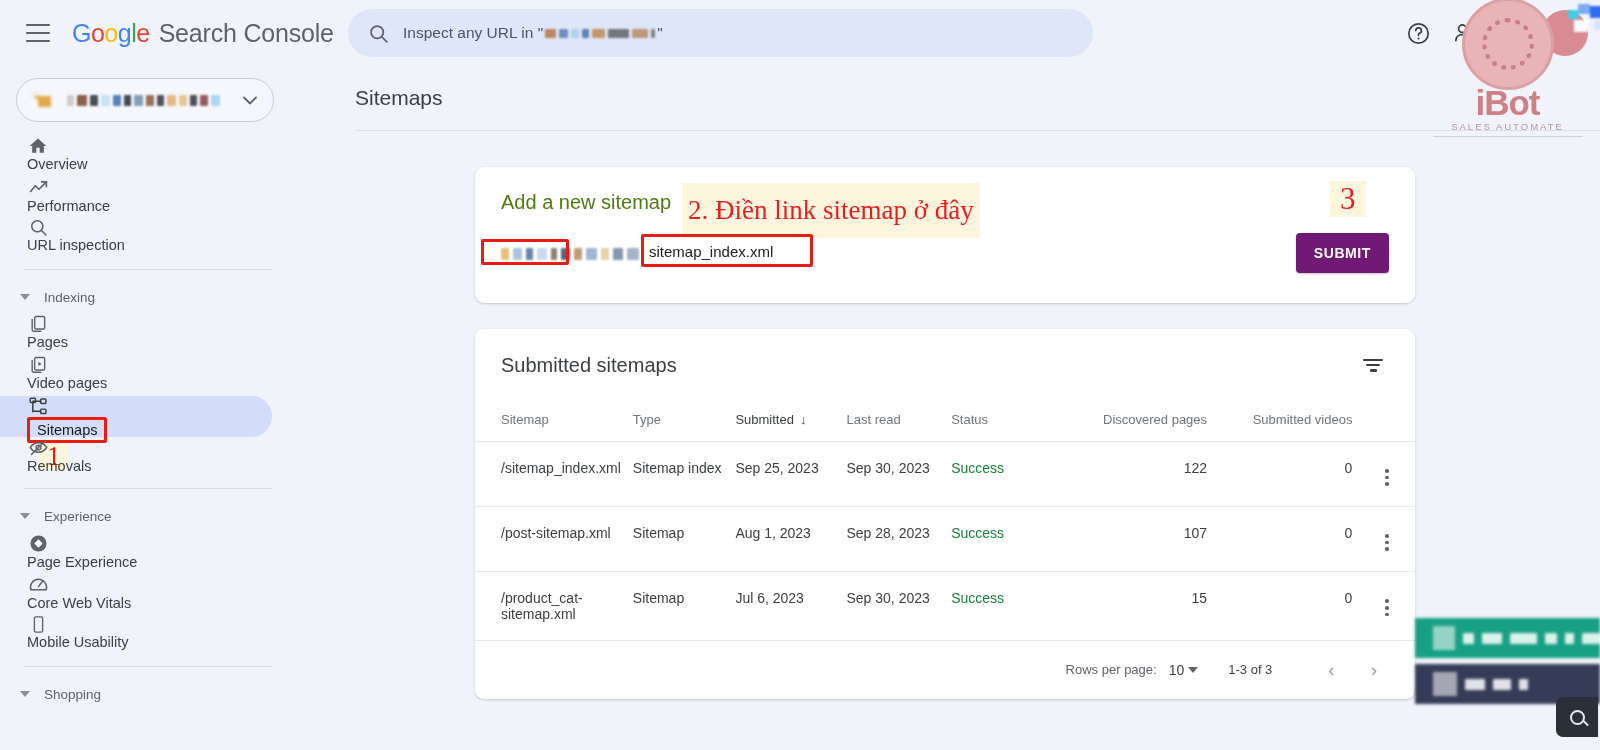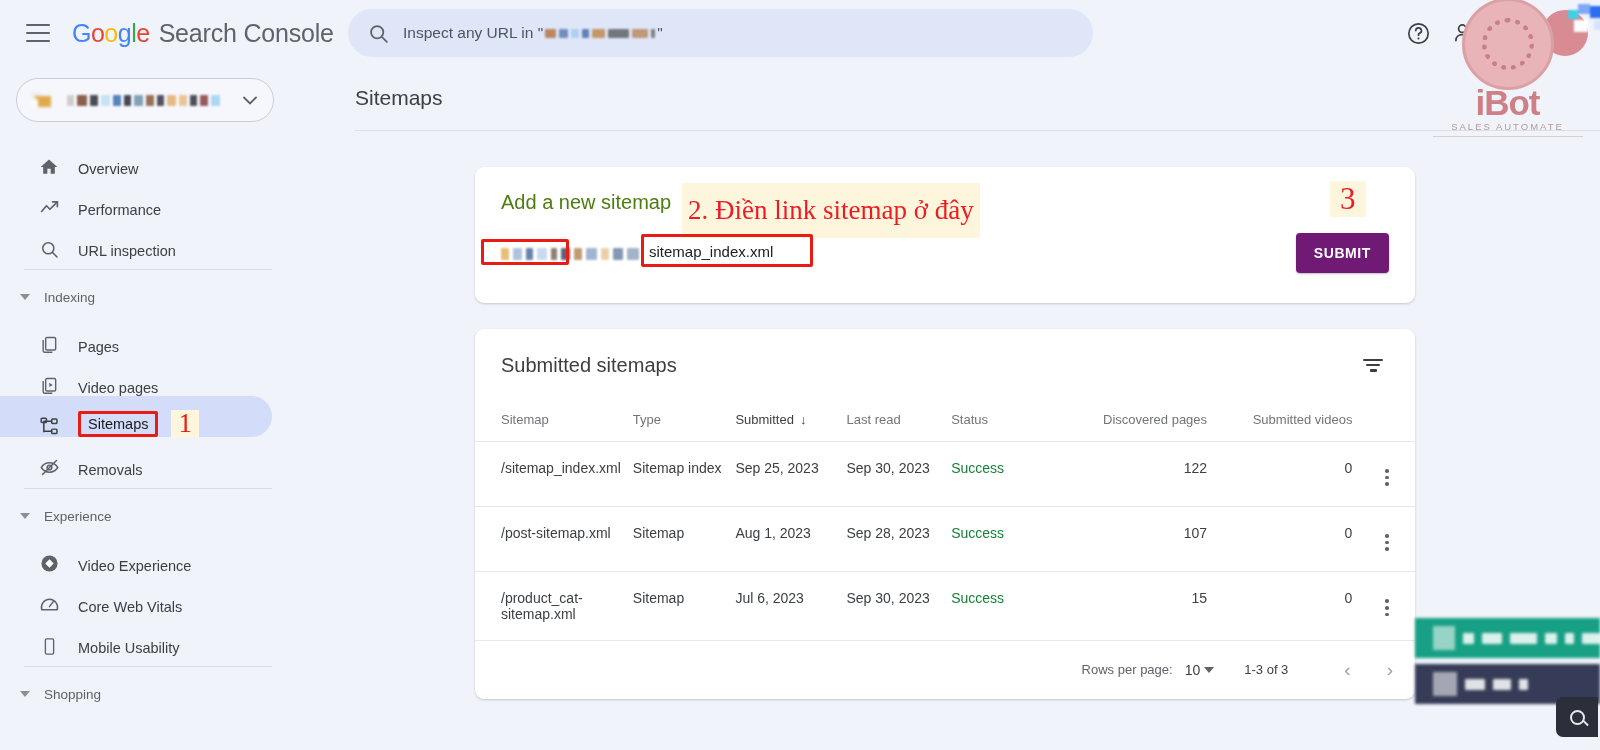--- a/index.html
+++ b/index.html
@@ -84,23 +84,23 @@
     margin: 12px 0 0 16px; width: 258px; height: 44px;
     border: 1px solid #c9ced6; border-radius: 23px;
     display: flex; align-items: center; cursor: pointer; background: #f5f7fc;
   }
   .prop-fav { width: 26px; height: 20px; margin-left: 14px; filter: blur(1.6px); }
   .prop-text { flex: 1; margin-left: 10px; display: flex; align-items: center; gap: 3px; }
   .prop-caret { margin-right: 16px; }
 
   .nav { margin-top: 14px; }
   .nav-item {
-    height: 41px; display: flex; align-items: flex-end; cursor: pointer;
-    padding-left: 38px; border-radius: 0 21px 21px 0; margin-right: 28px;
-    color: #3c4043; font-size: 14.5px; position: relative;
+    height: 41px; display: flex; align-items: flex-start; cursor: pointer;
+    padding-left: 27px; border-radius: 0 21px 21px 0; margin-right: 28px;
+    color: #3c4043; font-size: 14.5px; position: relative; flex-direction: column;
   }
   .nav-item .ico { width: 22px; display: flex; justify-content: center; margin-right: 18px; flex-shrink: 0; }
   .nav-item.active { background: #d3dcf8; }
   .nav-item.active .lbl { color: #1a1a1a; }
   .divider { height: 1px; background: #dadce0; margin: 10px 28px 10px 24px; }
   .group {
     display: flex; align-items: center; height: 34px; padding-left: 20px;
     color: #5f6368; font-size: 13.5px; cursor: pointer;
   }
   .group .tri {
@@ -179,21 +179,21 @@
   .col-pages { width: 160px; text-align: right; }
   .col-videos { width: 150px; text-align: right; }
   .col-menu { width: 60px; text-align: center; }
   .status-ok { color: #188038; }
   .kebab { display: inline-flex; flex-direction: column; gap: 3px; cursor: pointer; padding: 2px 8px; }
   .kebab i { width: 3.6px; height: 3.6px; border-radius: 50%; background: #5f6368; display: block; }
   .sortarrow { margin-left: 6px; font-size: 13px; }
 
   .pager {
     display: flex; align-items: center; justify-content: flex-end; gap: 0;
-    border-top: 1px solid #e6e8eb; padding: 18px 4px; font-size: 13px; color: #5f6368;
+    border-top: 1px solid #e6e8eb; padding: 18px 20px; font-size: 13px; color: #5f6368;
   }
   .pager .rpp { margin-right: 12px; }
   .pager .rppval { color: #3c4043; font-size: 14px; margin-right: 4px; }
   .pager .caret-dn {
     width: 0; height: 0; border-left: 5px solid transparent; border-right: 5px solid transparent;
     border-top: 6px solid #5f6368; margin-right: 30px; cursor: pointer;
   }
   .pager .range { margin-right: 38px; color: #3c4043; }
   .pager .arrow { padding: 0 18px; cursor: pointer; color: #9aa0a6; font-size: 19px; }
 
@@ -419,21 +419,21 @@
         <span>Experience</span>
       </div>
 
       <div class="nav-item">
         <span class="ico">
           <svg width="21" height="21" viewBox="0 0 24 24">
               <circle cx="12" cy="12" r="9.2" fill="#5f6368"></circle>
               <path d="M12 7.2 16.8 12 12 16.8 7.2 12z" fill="#fff"></path>
             </svg>
         </span>
-        <span class="lbl">Video Experience</span>
+        <span class="lbl">Page Experience</span>
       </div>
 
       <div class="nav-item">
         <span class="ico">
           <svg width="21" height="21" viewBox="0 0 24 24" fill="none" stroke="#5f6368" stroke-width="1.7">
               <path d="M3.2 18a9.2 9.2 0 1 1 17.6 0z" stroke-linejoin="round"></path>
               <path d="M12 14.4 16.4 8.6" stroke-linecap="round"></path>
             </svg>
         </span>
         <span class="lbl">Core Web Vitals</span>

